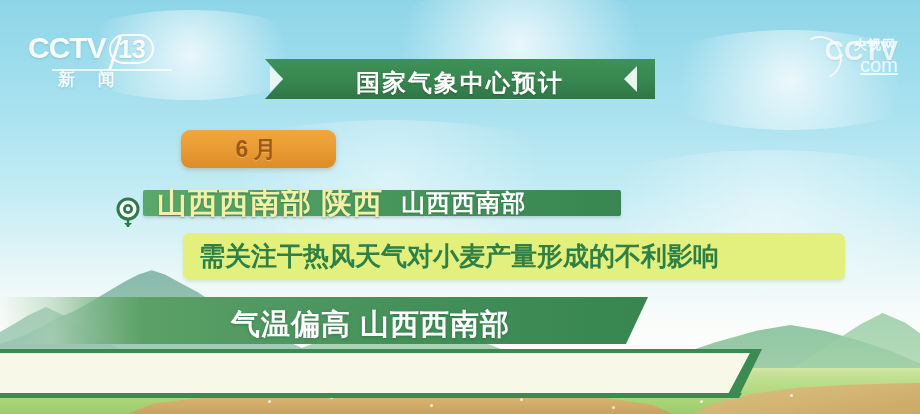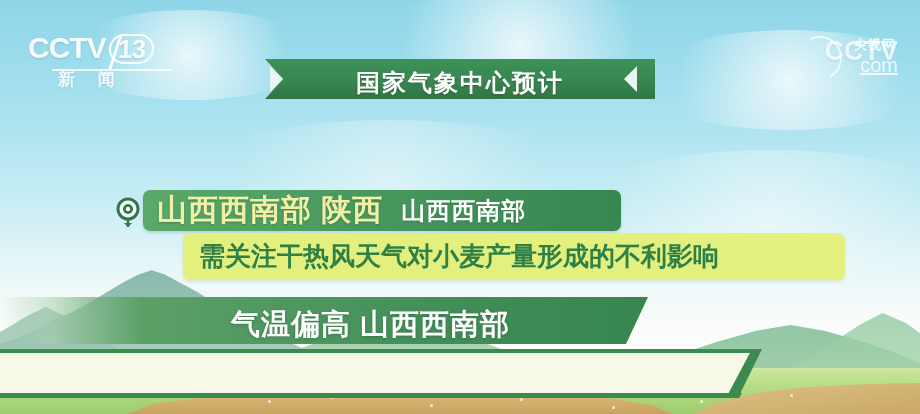--- a/index.html
+++ b/index.html
@@ -192,23 +192,23 @@
   .month-txt{
     font-size:23px;font-weight:700;color:#9c5a16;letter-spacing:5px;
     text-shadow:0 1px 0 rgba(255,225,180,.35);
   }
 
   
   .loc-icon{position:absolute;left:113px;top:196px;width:30px;height:32px;}
 
   
   .locbar{
-    position:absolute;left:143px;top:190px;width:478px;height:41px;
+    position:absolute;left:143px;top:190px;width:478px;height:26px;
     background:linear-gradient(90deg,#5aa86a 0%,#4d9d62 35%,#3f8f57 70%,#388650 100%);
-    border-radius:7px;
+    border-radius:2px;
     box-shadow:0 2px 3px rgba(0,0,0,.13);
     display:flex;align-items:center;
   }
   .loc-region{
     font-size:30px;font-weight:700;color:#f2f0a6;letter-spacing:1px;
     margin-left:14px;text-shadow:0 1px 2px rgba(20,70,40,.35);
   }
   .loc-state{
     font-size:24px;font-weight:700;color:#ffffff;letter-spacing:1px;
     margin-left:18px;text-shadow:0 1px 2px rgba(20,70,40,.3);
@@ -319,20 +319,23 @@
   </div>
 
   <div class="banner">
     <div class="banner-inner">
       <span class="banner-txt">国家气象中心预计</span>
     </div>
   </div>
   <div class="chev chev-l"></div>
   <div class="chev chev-r"></div>
 
+  <div class="month">
+    <span class="month-txt">6月</span>
+  </div>
 
   <div class="loc-icon">
     <svg width="30" height="32" viewBox="0 0 30 32">
       <path d="M15 21 L15 31" stroke="#2f7a49" stroke-width="2.4" fill="none"></path>
       <path d="M11 27 L15 31 L19 27" fill="#2f7a49"></path>
       <circle cx="15" cy="13" r="11.5" fill="#2f7a49"></circle>
       <circle cx="15" cy="13" r="8.5" fill="#ffffff"></circle>
       <circle cx="15" cy="13" r="5" fill="#2f7a49"></circle>
       <circle cx="15" cy="13" r="2.2" fill="#ffffff"></circle>
     </svg>

